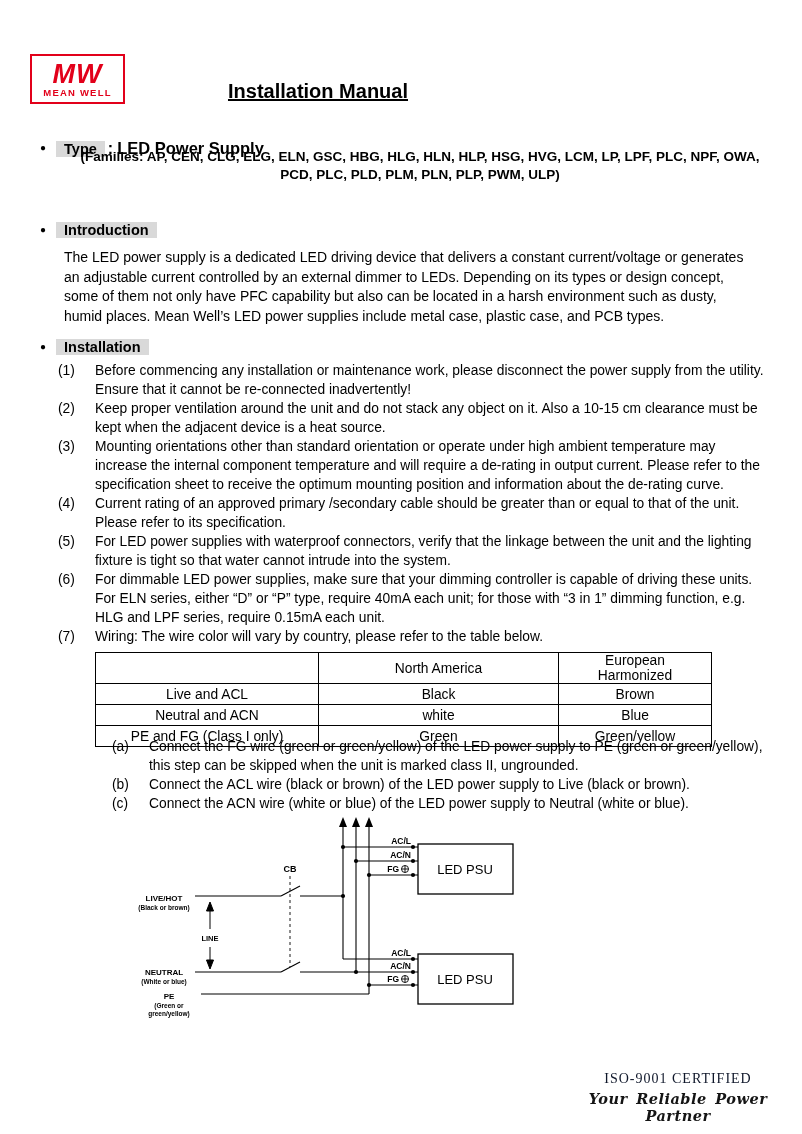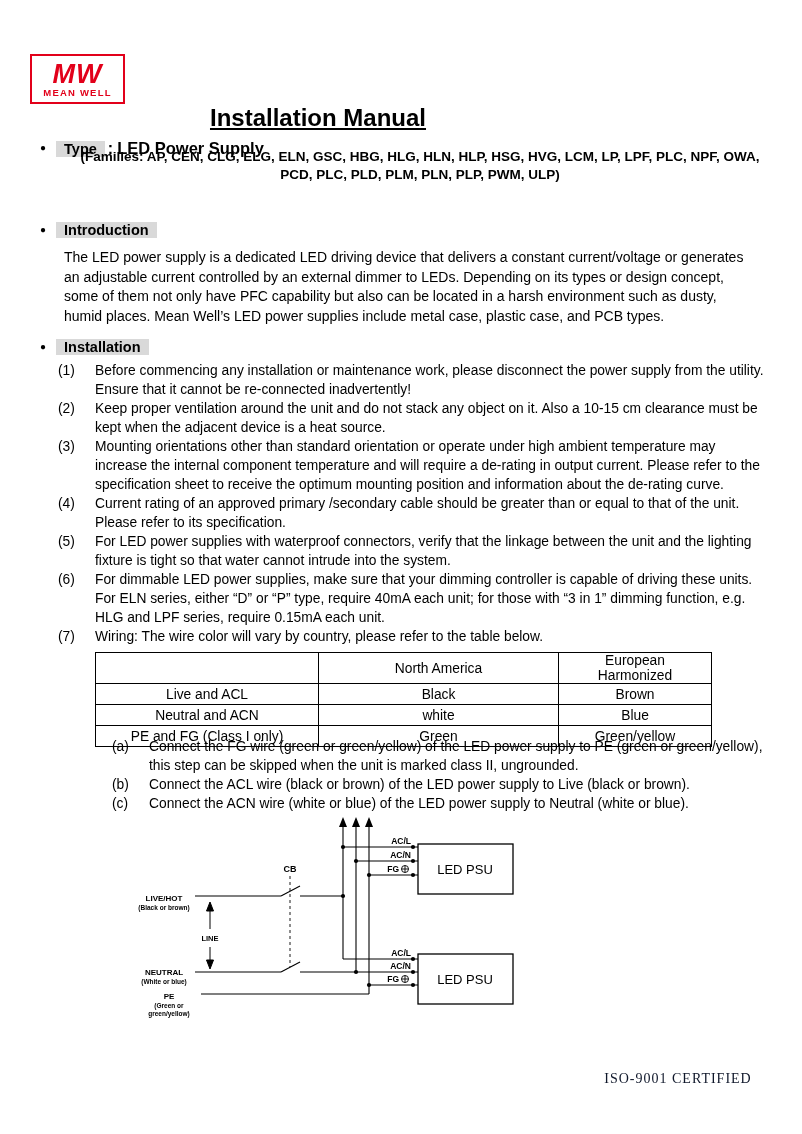--- a/index.html
+++ b/index.html
@@ -27,23 +27,22 @@
     font-size: 27px; line-height: 26px; letter-spacing: 1px;
     font-family: "Liberation Sans", sans-serif;
   }
   .logo-name {
     color: #e2001a; font-size: 9.5px; font-weight: bold; letter-spacing: 1.2px;
   }
 
   
   .title {
     position: absolute; left: 0; top: 80px; width: 636px;
-    text-align: center; font-size: 24px; font-weight: bold;
+    text-align: center; font-size: 20px; font-weight: bold;
     text-decoration: underline;
-    margin-top: 24px;
   }
 
   .row { display: flex; align-items: center; }
   .bullet { font-size: 10px; margin-right: 10px; position: relative; top: -1px; }
   .hl {
     background: #d9d9d9; font-weight: bold; font-size: 14.5px; padding: 0 8px;
   }
 
   
   .type-row { position: absolute; left: 40px; top: 139px; }
@@ -298,15 +297,16 @@
         <circle cx="236" cy="168" r="2.1"></circle>
         <circle cx="280" cy="142" r="2.1"></circle>
         <circle cx="280" cy="155" r="2.1"></circle>
         <circle cx="280" cy="168" r="2.1"></circle>
       </g>
     </svg>
   </div>
 
   <div class="footer">
     <div class="footer-iso">ISO-9001 CERTIFIED</div>
+    <div class="footer-slogan">Your Reliable Power Partner</div>
   </div>
 
 </div>
 
 </body></html>

